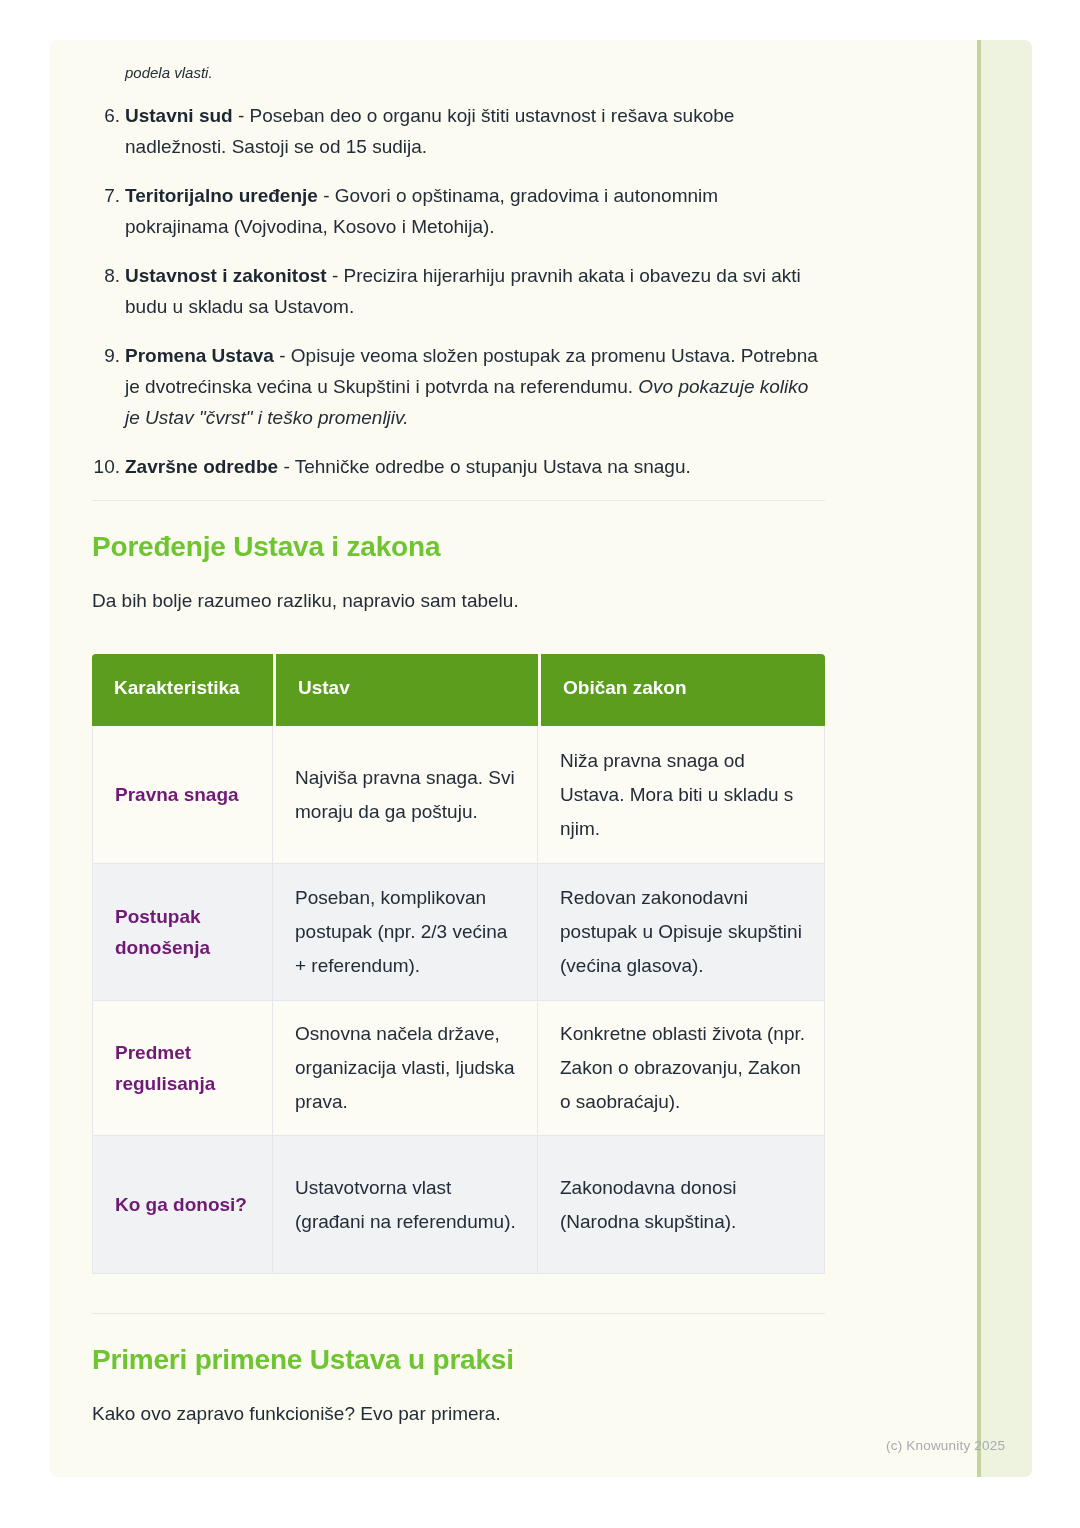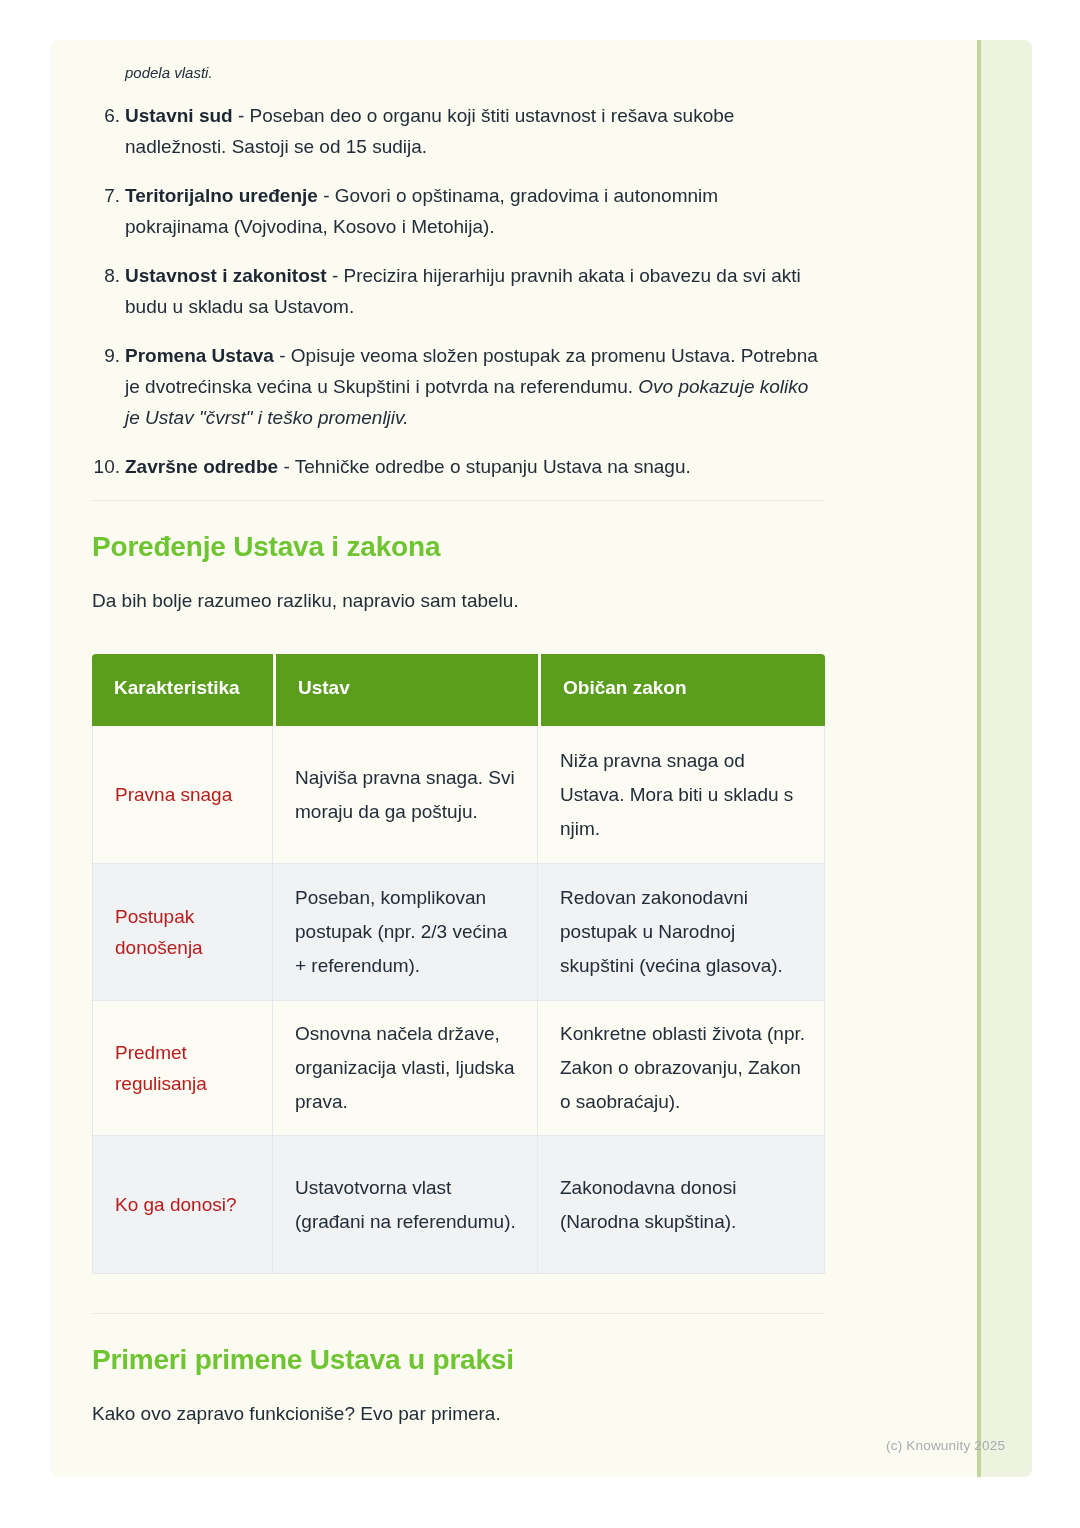--- a/index.html
+++ b/index.html
@@ -28,21 +28,21 @@
                   width:733px; }
   col.c1{width:181px;} col.c2{width:265px;} col.c3{width:287px;}
   thead th { background:#5b9e1e; color:#ffffff; font-size:19px; font-weight:600;
              text-align:left; vertical-align:middle; height:72px; padding:0 16px 4px 22px; }
   thead th + th { border-left:3px solid #fbfbf1; }
   thead th:first-child { border-top-left-radius:4px; }
   thead th:last-child  { border-top-right-radius:4px;margin-left:24px; }
   tbody th, tbody td { font-size:19px; color:#232d39; text-align:left;
                        vertical-align:middle; padding:14px 18px 14px 22px;
                        border-right:1px solid #e5e8ea; border-bottom:1px solid #e5e8ea; }
-  tbody th { font-weight:400; color:#b91c1c; line-height:31px; border-left:1px solid #e5e8ea; }
+  tbody th { font-weight:700; color:#701a75; line-height:31px; border-left:1px solid #e5e8ea; }
   tbody td { line-height:34px; }
   tr.row-odd  th, tr.row-odd  td { background:#fcfcf4; }
   tr.row-even th, tr.row-even td { background:#f0f2f4; }
   tr.h138 { height:138px; } tr.h137 { height:137px; } tr.h135 { height:135px; }
   .watermark { position:absolute; left:886px; top:1438px; font-size:13.5px;
                color:#a7abb0; z-index:5; letter-spacing:0.2px; }
 </style>
 </head>
 <body>
 
@@ -118,21 +118,21 @@
       </thead>
       <tbody>
         <tr class="row-odd h138">
           <th>Pravna snaga</th>
           <td>Najviša pravna snaga. Svi moraju da ga poštuju.</td>
           <td>Niža pravna snaga od Ustava. Mora biti u skladu s njim.</td>
         </tr>
         <tr class="row-even h137">
           <th>Postupak donošenja</th>
           <td>Poseban, komplikovan postupak (npr. 2/3 većina + referendum).</td>
-          <td>Redovan zakonodavni postupak u Narodnoj skupštini (većina glasova).</td>
+          <td>Redovan zakonodavni postupak u Opisuje skupštini (većina glasova).</td>
         </tr>
         <tr class="row-odd h135">
           <th>Predmet regulisanja</th>
           <td>Osnovna načela države, organizacija vlasti, ljudska prava.</td>
           <td>Konkretne oblasti života (npr. Zakon o obrazovanju, Zakon o saobraćaju).</td>
         </tr>
         <tr class="row-even h138">
           <th>Ko ga donosi?</th>
           <td>Ustavotvorna vlast (građani na referendumu).</td>
           <td>Zakonodavna donosi (Narodna skupština).</td>

